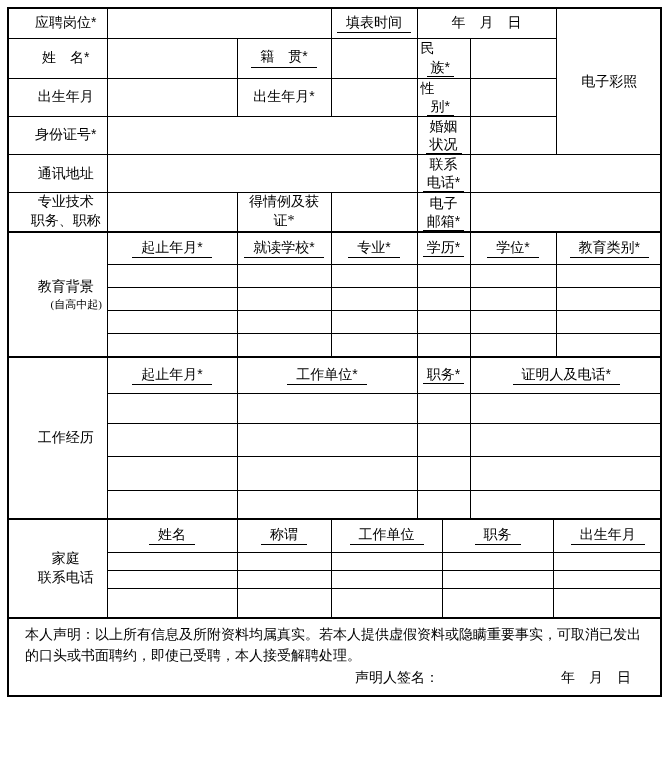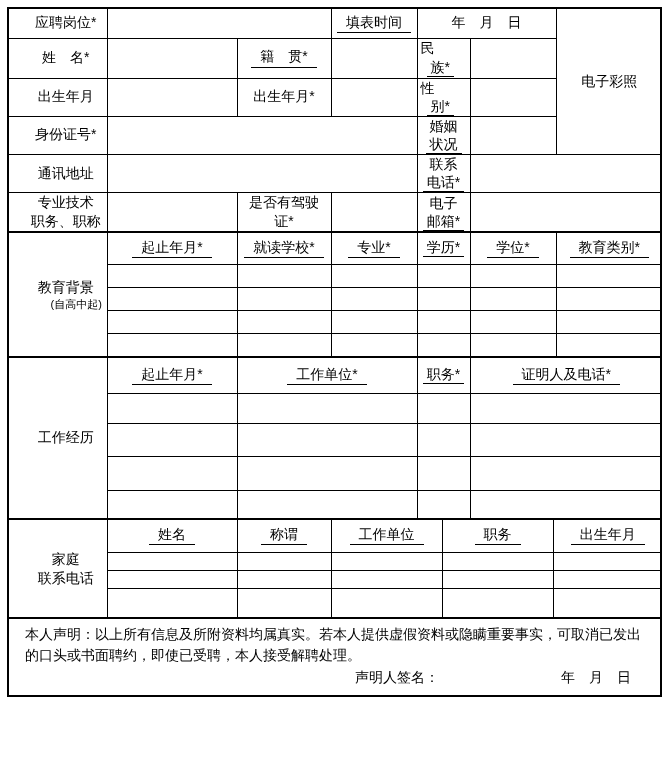--- a/index.html
+++ b/index.html
@@ -34,21 +34,21 @@
     display: inline-block;
     border-bottom: 1px solid #000;
     padding: 0 9px 2px 9px;
     line-height: 1.15;
   }
   .u-n { padding: 0 4px 1px 4px; }
   .stack { line-height: 1.3; }
   .tl { text-align: left; padding-left: 3px; }
   .tl .l2 { padding-left: 6px; }
   .small { font-size: 11px; margin-left: 21px; }
-  .two-line { line-height: 1.35; }
+  .two-line { line-height: 1.35; font-family: Liberation Serif, serif; }
   .cert-label { line-height: 1.5; }
   .decl {
     text-align: left;
     padding: 5px 9px 7px 9px;
     line-height: 1.5;
     vertical-align: top;
   }
   .sig-row {
     display: flex;
     justify-content: space-between;
@@ -120,21 +120,21 @@
       </td>
       <td colspan="2"></td>
     </tr>
     <tr style="height:38px">
       <td class="two-line">
         <div>专业技术</div>
         <div>职务、职称</div>
       </td>
       <td></td>
       <td class="two-line">
-        <div>是否有驾驶</div>
+        <div>得情例及获</div>
         <div>证*</div>
       </td>
       <td></td>
       <td class="stack">
         <div>电子</div>
         <div><span class="u u-n">邮箱*</span></div>
       </td>
       <td colspan="2"></td>
     </tr>
   </tbody>

